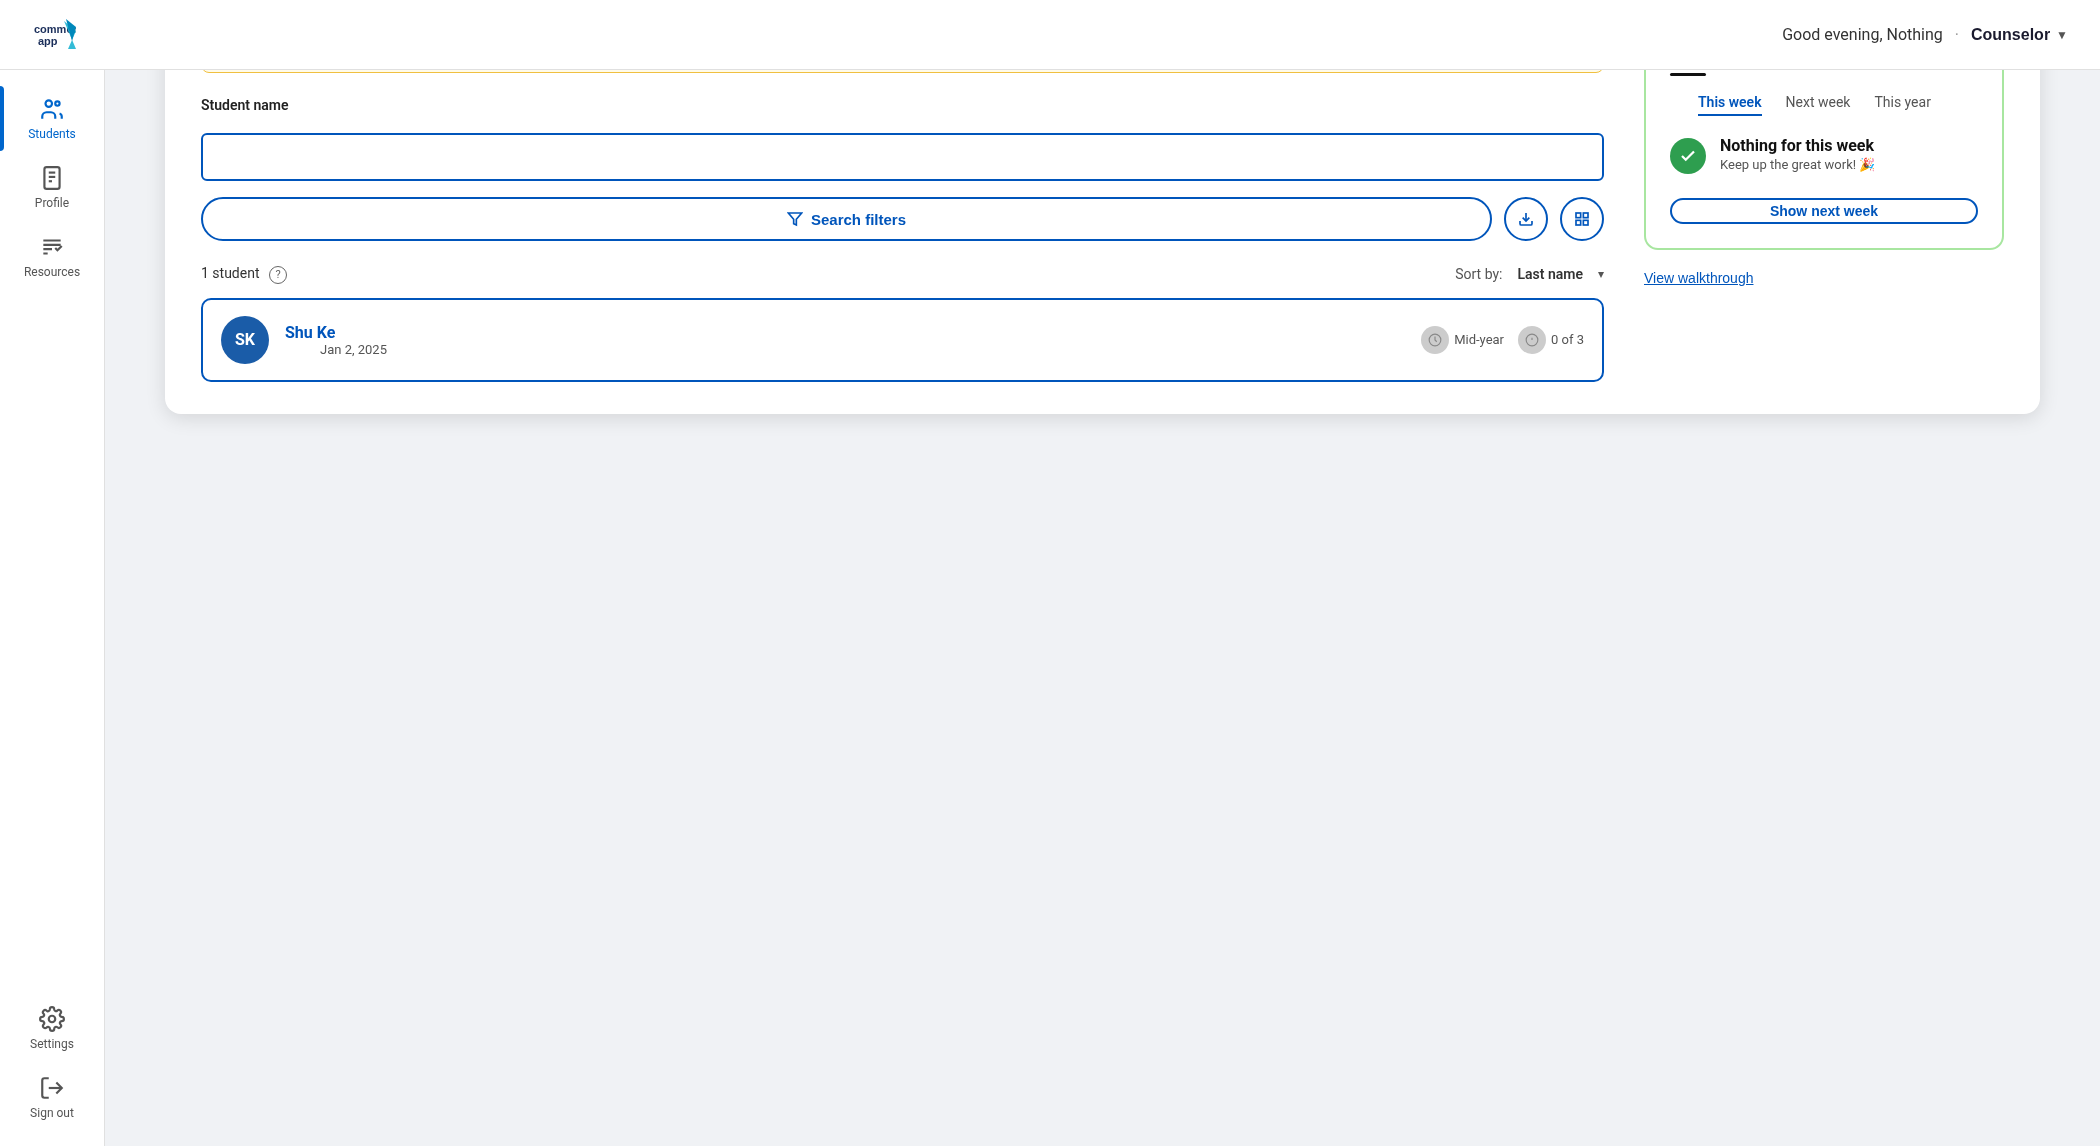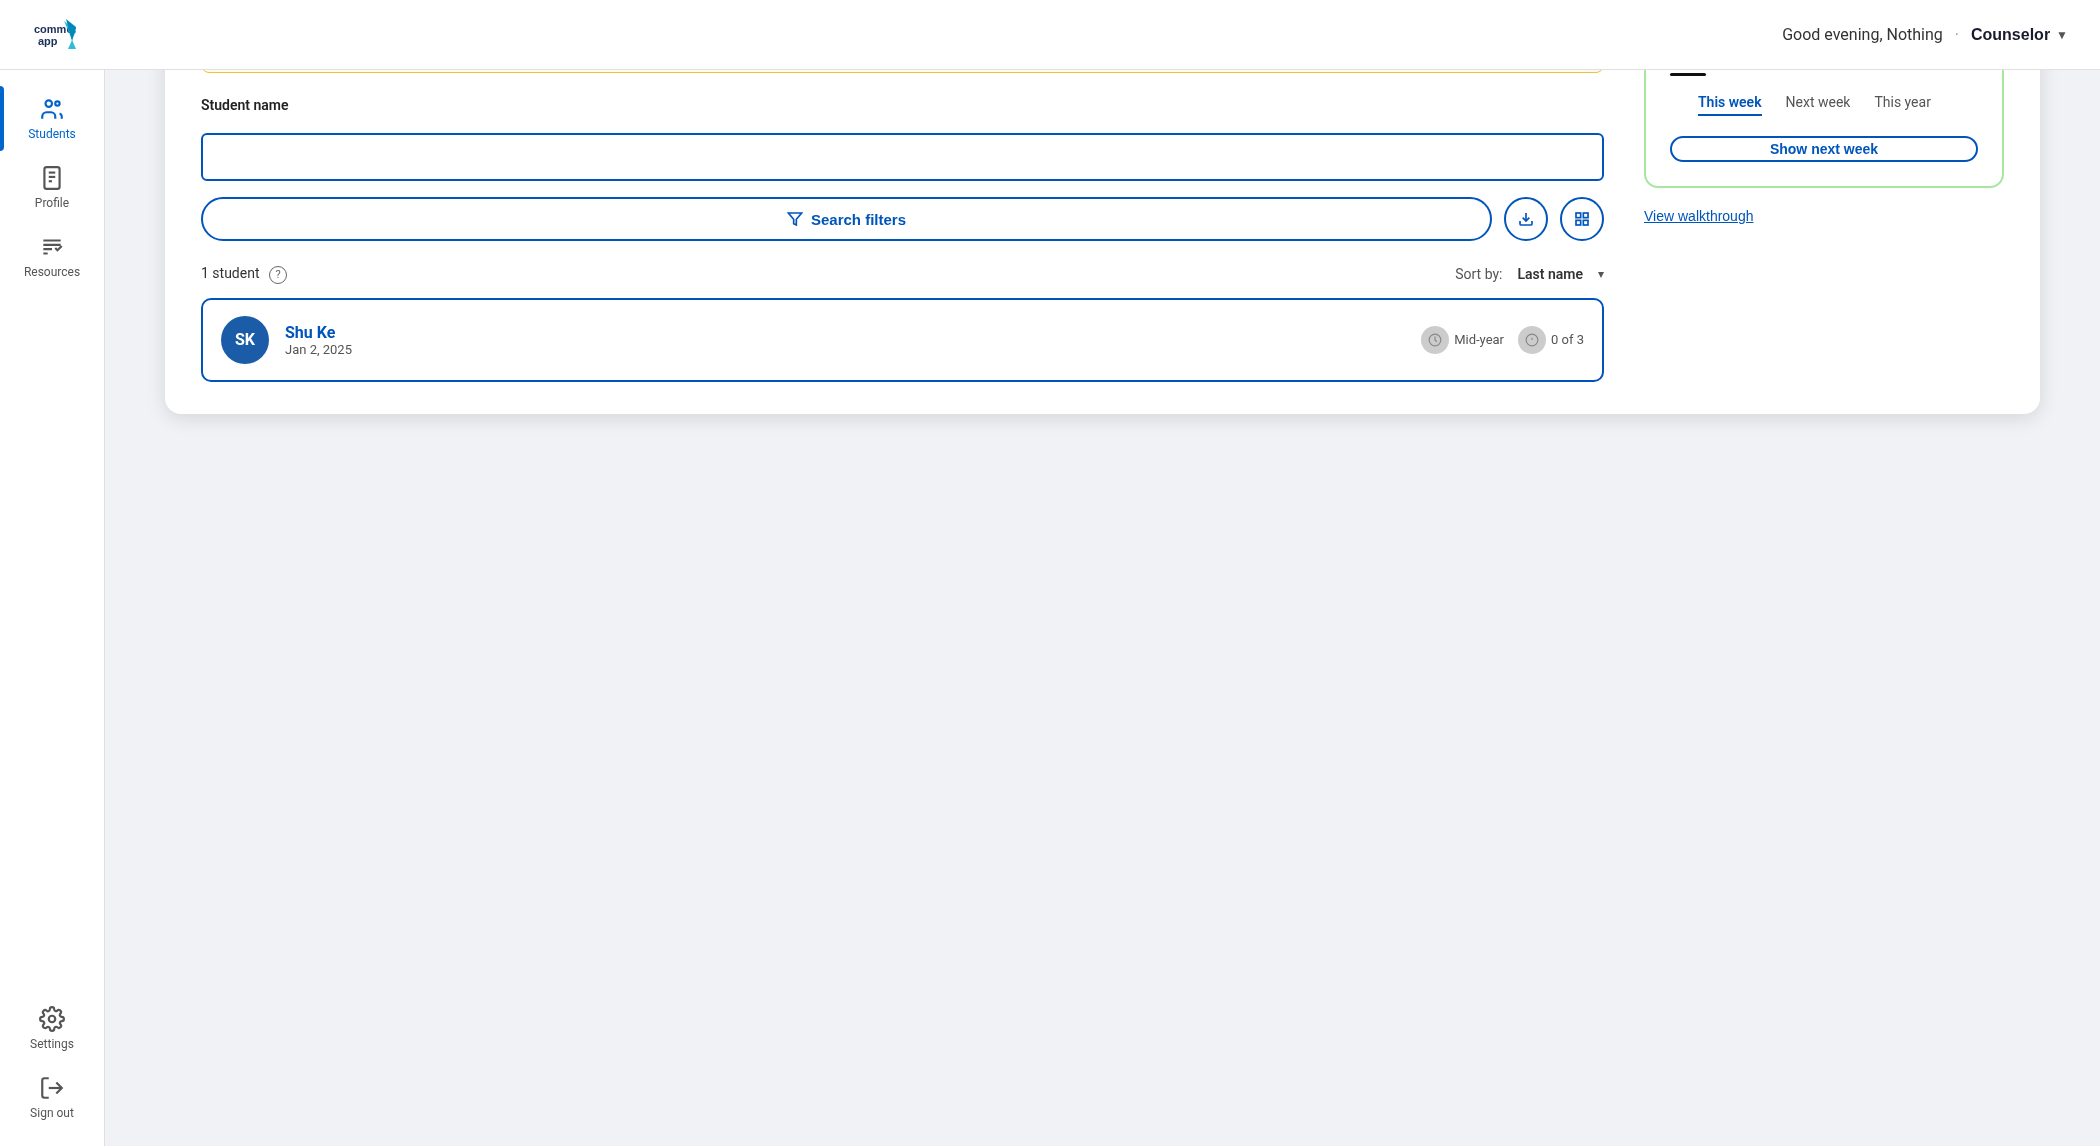--- a/index.html
+++ b/index.html
@@ -259,20 +259,21 @@
     }
     .student-info { flex: 1; }
     .student-name {
       font-size: 16px;
       font-weight: 700;
       color: #0055bb;
     }
     .student-date {
       font-size: 13px;
       color: #555;
+      margin-left: 35px;
     }
     .student-meta {
       display: flex;
       align-items: center;
       gap: 14px;
     }
     .meta-badge {
       display: flex;
       align-items: center;
       gap: 5px;
@@ -566,20 +567,31 @@
           <div class="todo-underline"></div>
 
           
           <div class="todo-tabs">
             <span class="todo-tab active">This week</span>
             <span class="todo-tab">Next week</span>
             <span class="todo-tab">This year</span>
           </div>
 
           
+          <div class="todo-empty">
+            <div class="todo-check-icon">
+              <svg viewBox="0 0 24 24" fill="none" stroke="#fff" stroke-width="3">
+                <polyline points="20 6 9 17 4 12"></polyline>
+              </svg>
+            </div>
+            <div class="todo-empty-text">
+              <div class="main-text">Nothing for this week</div>
+              <div class="sub-text">Keep up the great work! 🎉</div>
+            </div>
+          </div>
 
           
           <button class="show-next-btn">Show next week</button>
         </div>
 
         <button class="view-walkthrough">View walkthrough</button>
       </div>
 
     </div>
   </div>

